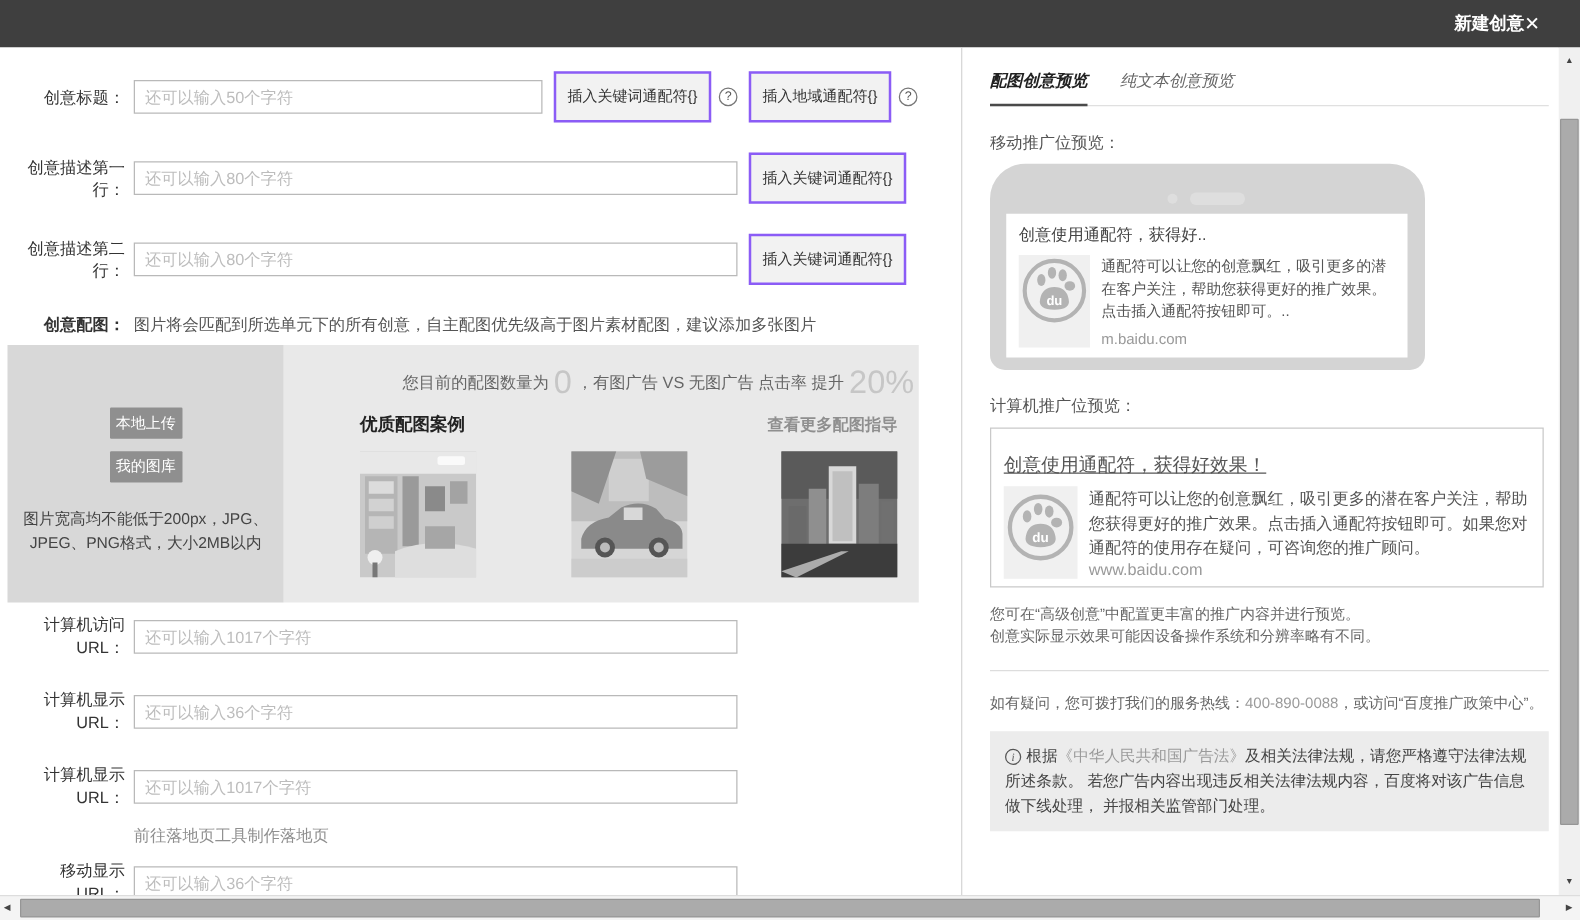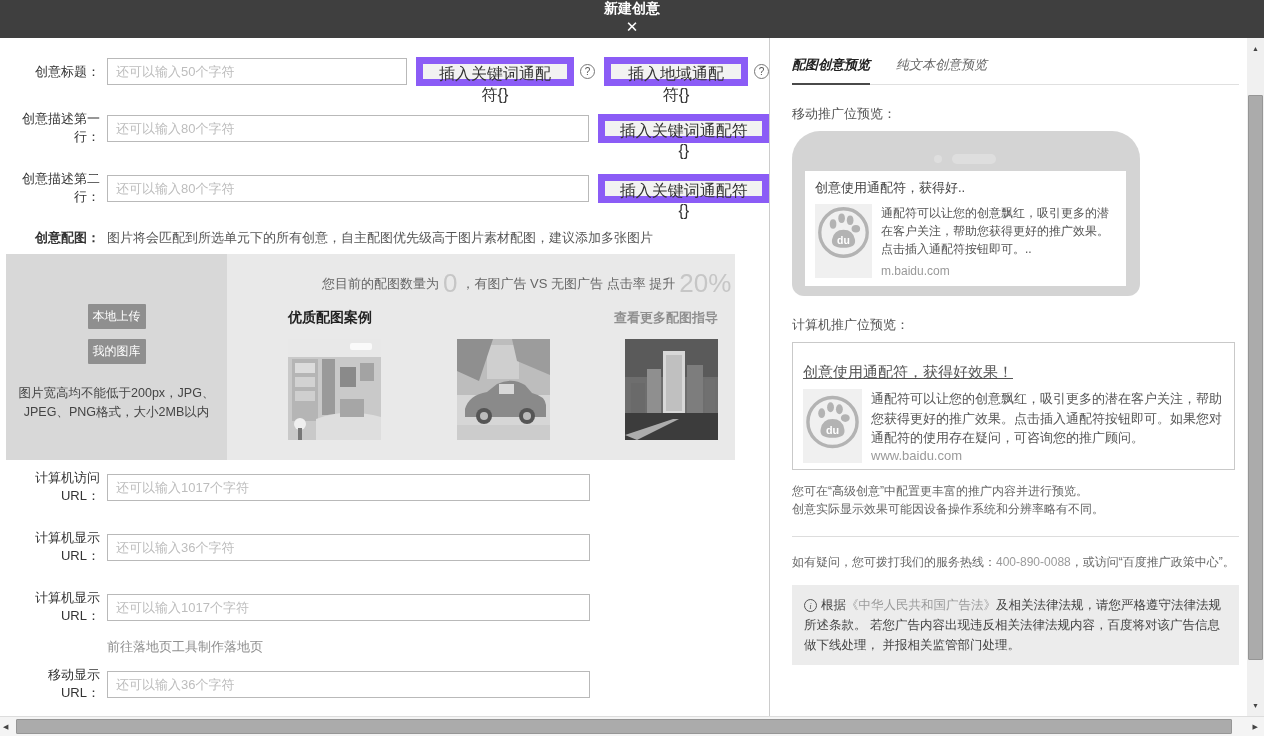--- a/index.html
+++ b/index.html
@@ -1,37 +1,37 @@
 <!DOCTYPE html>
 <html><head>
 <meta charset="utf-8">
 <style>
   * { margin:0; padding:0; box-sizing:border-box; }
   html,body { width:1264px; height:736px; }
   body { font-family:"Liberation Sans","DejaVu Sans",sans-serif; background:#fff; overflow:hidden; }
   #screen { position:relative; width:1264px; height:736px; background:#fff; overflow:hidden; }
 
   
-  .hdr { position:absolute; top:0; left:0; width:1264px; height:38px; background:#3f3f3f; display:flex; align-items:center; justify-content:flex-start; padding:0 32px;flex-direction:column; }
+  .hdr { position:absolute; top:0; left:0; width:1264px; height:38px; background:#3f3f3f; display:flex; align-items:center; justify-content:flex-end; padding:0 32px; }
   .hdr-title { color:#fff; font-size:14px; font-weight:bold; }
   .hdr-close { color:#fff; font-size:15px; font-weight:bold; cursor:pointer; }
 
   
   .left-pane { position:absolute; top:38px; left:0; width:770px; height:678px; background:#fff; border-right:1px solid #ccc; overflow:hidden; }
   .right-pane { position:absolute; top:38px; left:770px; width:477px; height:678px; background:#fff; overflow:hidden; padding:0 8px 0 22px; }
 
   
   .row { display:flex; align-items:center; }
   .lbl { width:100px; text-align:right; margin-right:7px; flex:none; font-size:13px; color:#333;padding-left:12px; }
   .lbl.b { font-weight:bold; }
   .txt { height:27px; border:1px solid #b9b9b9; padding:0 8px; font-size:13px; color:#333; background:#fff; }
   .txt::placeholder { color:#bdbdbd; }
   .w-short { width:327px; }
   .w-long { width:483px; }
-  .btn { height:29px; margin-left:9px; background:#f2f2f2; border:7px solid #8b5cf6; font-size:16px; color:#333; padding:0 9px; cursor:pointer; font-family:inherit; }
+  .btn { height:41px; margin-left:9px; background:#f2f2f2; border:2px solid #8b5cf6; font-size:12px; color:#333; padding:0 9px; cursor:pointer; font-family:inherit; }
   .help { width:15px; height:15px; border:1px solid #777; border-radius:50%; color:#555; font-size:10px; line-height:13px; text-align:center; margin-left:6px; flex:none; cursor:pointer; }
   .hint-text { font-size:13px; color:#555; }
 
   
   .pic-section { margin:7px 0 0 6px; width:722px; height:206px; display:flex; }
   .pic-left { width:221px; height:206px; background:#d8d8d8; display:flex; flex-direction:column; align-items:center; flex:none; }
   .up-btn { width:58px; height:25px; background:#8f8f8f; border:none; color:#fff; font-size:12px; cursor:pointer; font-family:inherit; border-radius:1px; }
   .up-btn.first { margin-top:50px; }
   .up-btn.second { margin-top:10px; }
   .pic-req { margin-top:20px; width:204px; text-align:center; font-size:12.5px; color:#444; line-height:1.55; }

